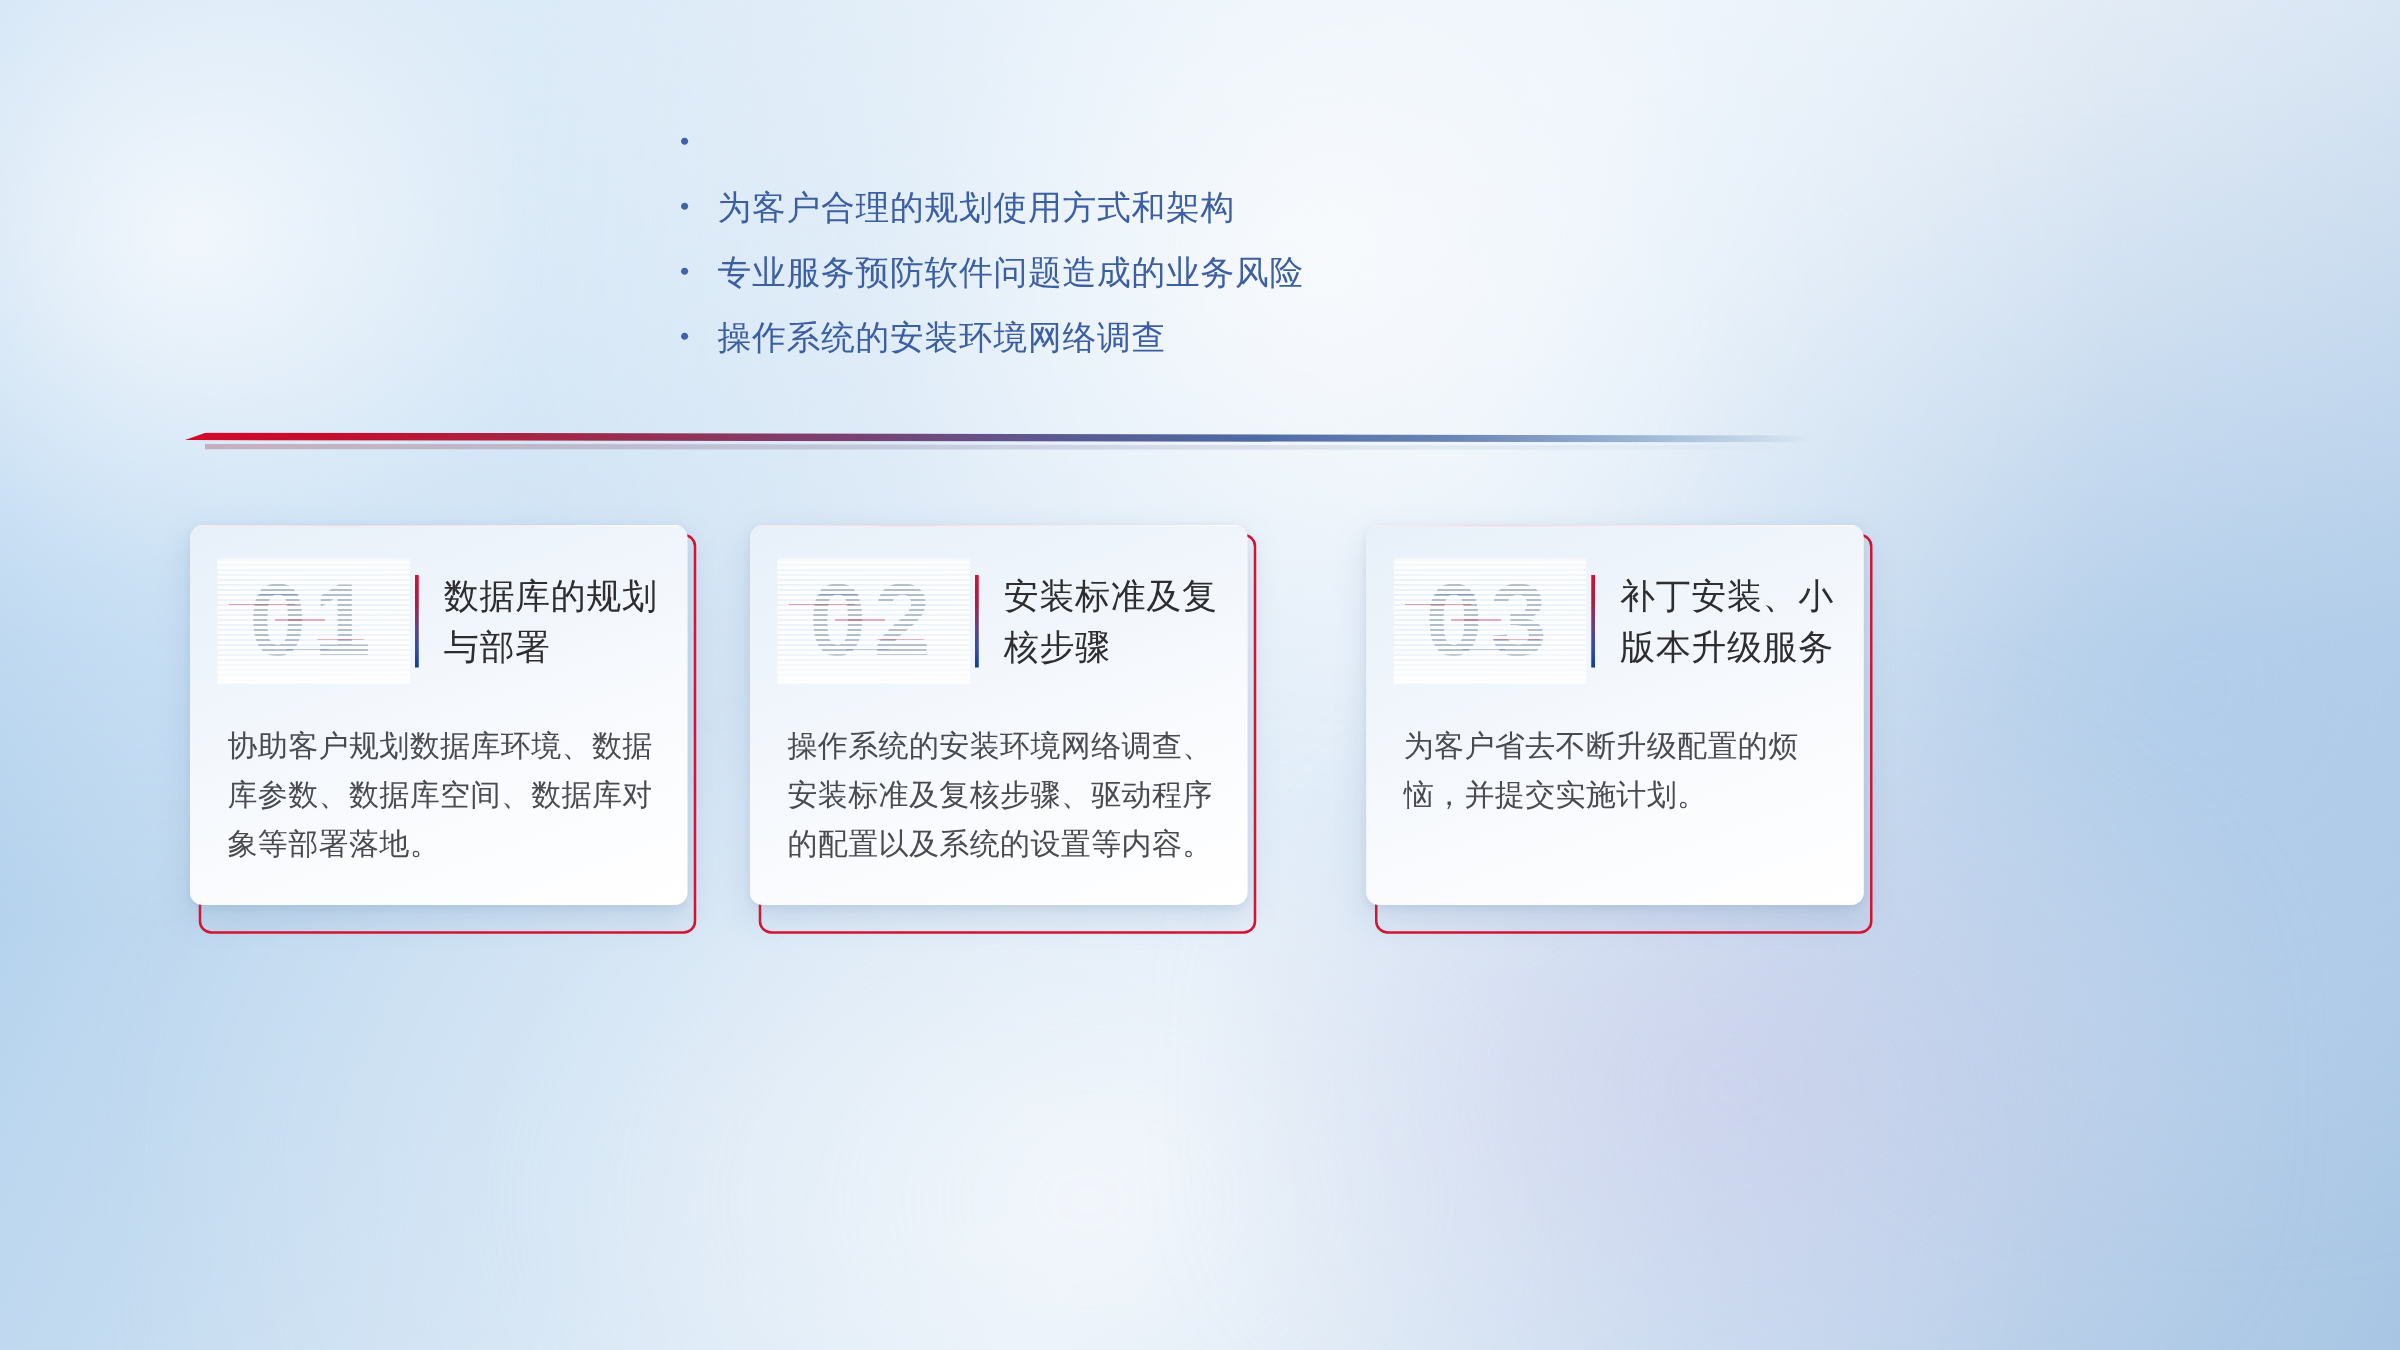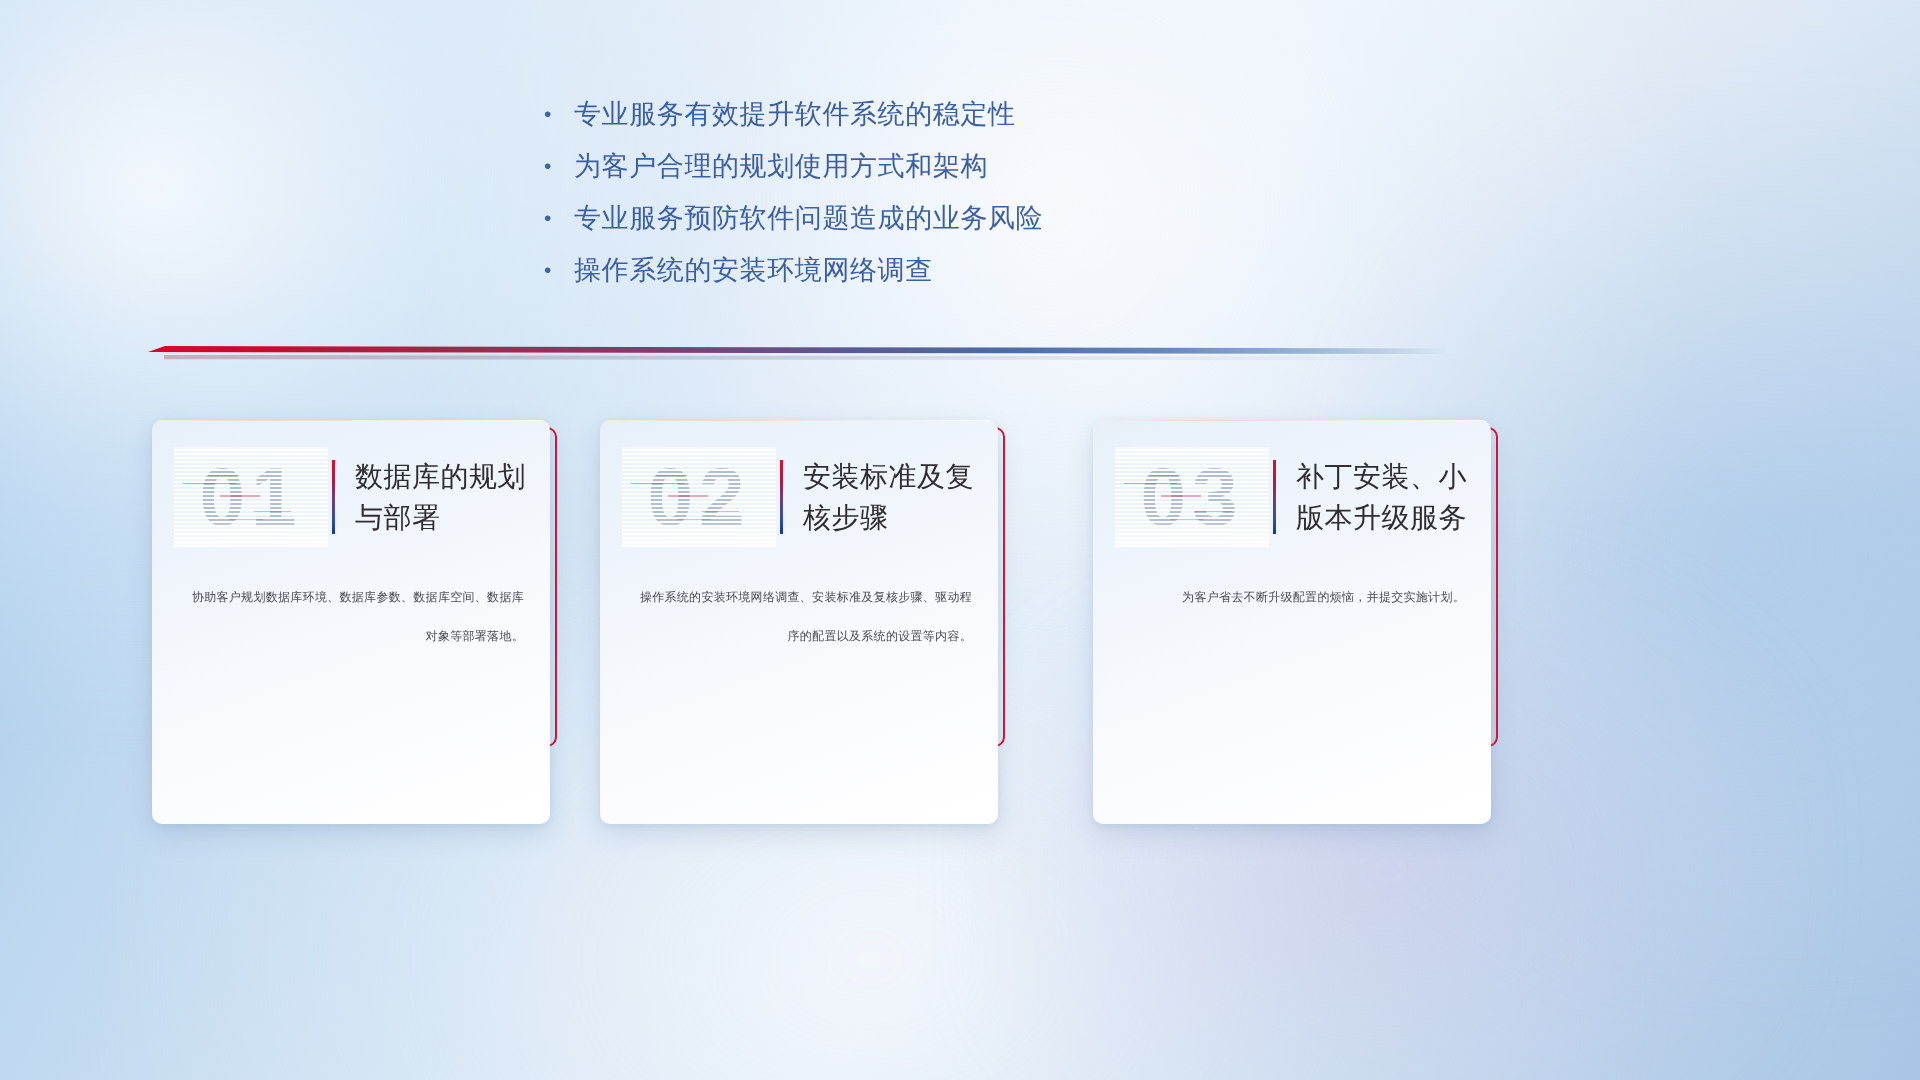--- a/index.html
+++ b/index.html
@@ -45,21 +45,21 @@
     box-shadow:0 1px 2px rgba(60,80,120,.18);}
   #divider-shadow{position:absolute;left:1.2%;top:11px;width:98%;height:5px;
     background:linear-gradient(90deg,rgba(140,20,40,.28) 0%,rgba(90,70,120,.20) 45%,rgba(120,150,185,.12) 80%,rgba(160,185,215,0) 100%);
     clip-path:polygon(0% 0%,100% 28%,100% 100%,0% 86%);filter:blur(.6px);}
 
   
   #cards{position:absolute;left:0;top:420px;width:1920px;height:340px;}
   .card-slot{position:absolute;top:0;width:398px;height:320px;}
   .card-accent{position:absolute;left:7px;top:7px;width:398px;height:320px;
     border:2px solid #d8112e;border-radius:10px;}
-  .card{position:absolute;left:0;top:0;width:398px;height:404px;border-radius:10px;
+  .card{position:absolute;left:0;top:0;width:398px;height:304px;border-radius:10px;
     background:linear-gradient(160deg,#e7f0f9 0%,#eef4fb 26%,#f6f9fd 52%,#fbfcfe 74%,#ffffff 100%);
     box-shadow:0 10px 26px rgba(85,115,160,.18),0 2px 6px rgba(85,115,160,.10);
     overflow:hidden;padding-left:48px;}
   .card-topglow{position:absolute;left:0;top:0;width:100%;height:1px;
     background:linear-gradient(90deg,rgba(255,235,238,.9) 0%,rgba(250,210,216,.8) 30%,rgba(255,255,255,.9) 100%);}
 
   .card-head{position:absolute;left:0;top:18px;width:100%;height:118px;display:flex;align-items:center;}
   .card-num{position:relative;width:154px;height:100px;margin-left:22px;flex:0 0 154px;}
   .num-glyph{position:absolute;inset:0;display:flex;align-items:center;justify-content:center;
     font-size:82px;font-weight:700;letter-spacing:6px;color:#7f8fa3;opacity:.52;}
@@ -72,37 +72,36 @@
   .num-tintE{position:absolute;left:36%;top:70%;width:22%;height:3px;background:rgba(40,80,170,.26);}
   .num-fade{position:absolute;inset:0;
     background:linear-gradient(180deg,rgba(255,255,255,.55) 0%,rgba(255,255,255,0) 22%,rgba(255,255,255,0) 72%,rgba(255,255,255,.70) 100%);}
 
   .card-sep{width:3px;height:74px;flex:0 0 3px;margin:0 20px 0 4px;
     background:linear-gradient(180deg,#d8112e 0%,#b01b43 28%,#6a3f80 55%,#2f4fa8 80%,#123a97 100%);}
   .card-title{font-size:28px;line-height:41px;color:#2e2e30;font-weight:400;letter-spacing:.5px;
     flex:1 1 auto;padding-right:14px;}
 
   .card-body{position:absolute;left:30px;right:26px;top:158px;
-    font-size:12px;line-height:39px;color:#494b50;letter-spacing:.3px;text-align:right;}
+    font-size:24px;line-height:39px;color:#494b50;letter-spacing:.3px;}
 </style>
 </head>
 <body>
 
 <div id="bg-base"></div>
 <div id="bg-glow-left"></div>
 <div id="bg-glow-center"></div>
 <div id="bg-glow-bottom"></div>
 <div id="bg-tint-right"></div>
 <div id="bg-tint-violet"></div>
 <div id="bg-sheen"></div>
 
 <div id="bullets">
   <div class="bullet-row">
     <span class="bullet-dot">•</span>
-    <span class="bullet-text">专业服务有效提升软件系统的稳定性</span>
   </div>
   <div class="bullet-row">
     <span class="bullet-dot">•</span>
     <span class="bullet-text">为客户合理的规划使用方式和架构</span>
   </div>
   <div class="bullet-row">
     <span class="bullet-dot">•</span>
     <span class="bullet-text">专业服务预防软件问题造成的业务风险</span>
   </div>
   <div class="bullet-row">

